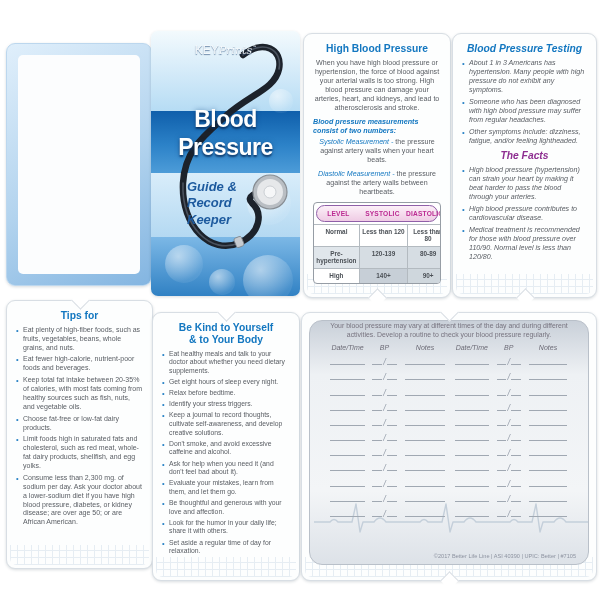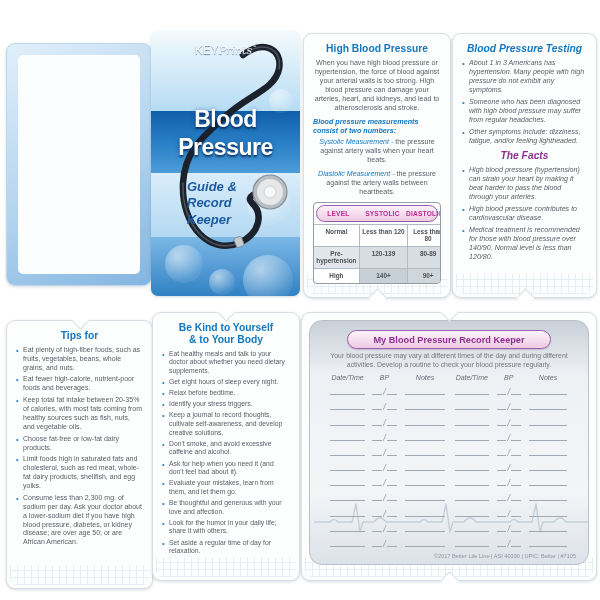--- a/index.html
+++ b/index.html
@@ -38,21 +38,21 @@
   .cov-title{position:absolute;top:74px;left:0;right:0;text-align:center;z-index:3;
              color:#ffffff;font-weight:bold;font-size:23px;line-height:28px;letter-spacing:-.5px;
              text-shadow:0 1.5px 2px rgba(8,45,90,.85),0 0 5px rgba(20,70,130,.5);}
   .cov-sub{position:absolute;top:148px;left:11px;width:74px;z-index:3;
            font-style:italic;font-weight:600;font-size:13px;line-height:1.25;color:#1d5a9e;margin-left:25px;}
   .steth{position:absolute;inset:0;z-index:2;}
 
   
   #panel-hbp{left:303px;top:33px;width:146px;height:263px;}
   #panel-testing{left:452px;top:33px;width:143px;height:263px;font-style:italic;}
-  #panel-tips{left:6px;top:320px;width:145px;height:267px;}
+  #panel-tips{left:6px;top:300px;width:145px;height:267px;}
   #panel-kind{left:152px;top:312px;width:146px;height:267px;}
   .ptitle{text-align:center;font-weight:bold;font-size:10.3px;line-height:1.15;color:#1377c0;margin:0 0 4px 0;}
   .ptitle.purple{color:#8e2f91;margin-top:4px;}
   .body-txt{font-size:7.1px;line-height:1.28;color:#595d63;margin:0 0 4px 0;text-align:center;}
   .lead{font-size:7.2px;line-height:1.25;color:#1377c0;font-style:italic;font-weight:bold;margin:2px 0 3px 0;}
   .term{color:#1377c0;font-style:italic;font-weight:normal;}
   .blist{margin-top:1px;}
   .bul{position:relative;padding-left:7px;font-size:7.1px;line-height:1.27;color:#595d63;margin-bottom:3px;}
   .bul::before{content:"\2022";position:absolute;left:0;top:0;color:#2a83c6;font-size:7.5px;}
   #panel-tips .blist{font-size:7px;}
@@ -185,21 +185,21 @@
       <div class="ptitle">Blood Pressure Testing</div>
       <div class="blist">
           <div class="bul">About 1 in 3 Americans has hypertension. Many people with high pressure do not exhibit any symptoms.</div>
           <div class="bul">Someone who has been diagnosed with high blood pressure may suffer from regular headaches.</div>
           <div class="bul">Other symptoms include: dizziness, fatigue, and/or feeling lightheaded.</div>
         </div>
       <div class="ptitle purple">The Facts</div>
       <div class="blist">
           <div class="bul">High blood pressure (hypertension) can strain your heart by making it beat harder to pass the blood through your arteries.</div>
           <div class="bul">High blood pressure contributes to cardiovascular disease.</div>
-          <div class="bul">Medical treatment is recommended for those with blood pressure over 140/90. Normal level is less than 120/80.</div>
+          <div class="bul">Medical treatment is recommended for those with blood pressure over 110/90. Normal level is less than 120/80.</div>
         </div>
     </div>
   </div>
 
   <div class="panel" id="panel-tips">
     <div class="grid"></div>
     <div class="notch top"></div>
     <div class="pad">
       <div class="ptitle">
         <div>Tips for</div>
@@ -237,21 +237,20 @@
           <div class="bul">Set aside a regular time of day for relaxation.</div>
         </div>
     </div>
   </div>
 
   <div class="panel" id="panel-record">
     <div class="grid"></div>
     <div class="notch top"></div>
     <div class="notch bottom"></div>
     <div class="rec-inner">
-      <div class="rec-pill">My Blood Pressure Record Keeper</div>
       <div class="rec-intro">Your blood pressure may vary at different times of the day and during different activities. Develop a routine to check your blood pressure regularly.</div>
       <div class="rec-heads">
           <div class="rec-h">Date/Time</div>
           <div class="rec-h">BP</div>
           <div class="rec-h">Notes</div>
           <div class="rec-h">Date/Time</div>
           <div class="rec-h">BP</div>
           <div class="rec-h">Notes</div>
         </div>
       <div class="rec-rows">

